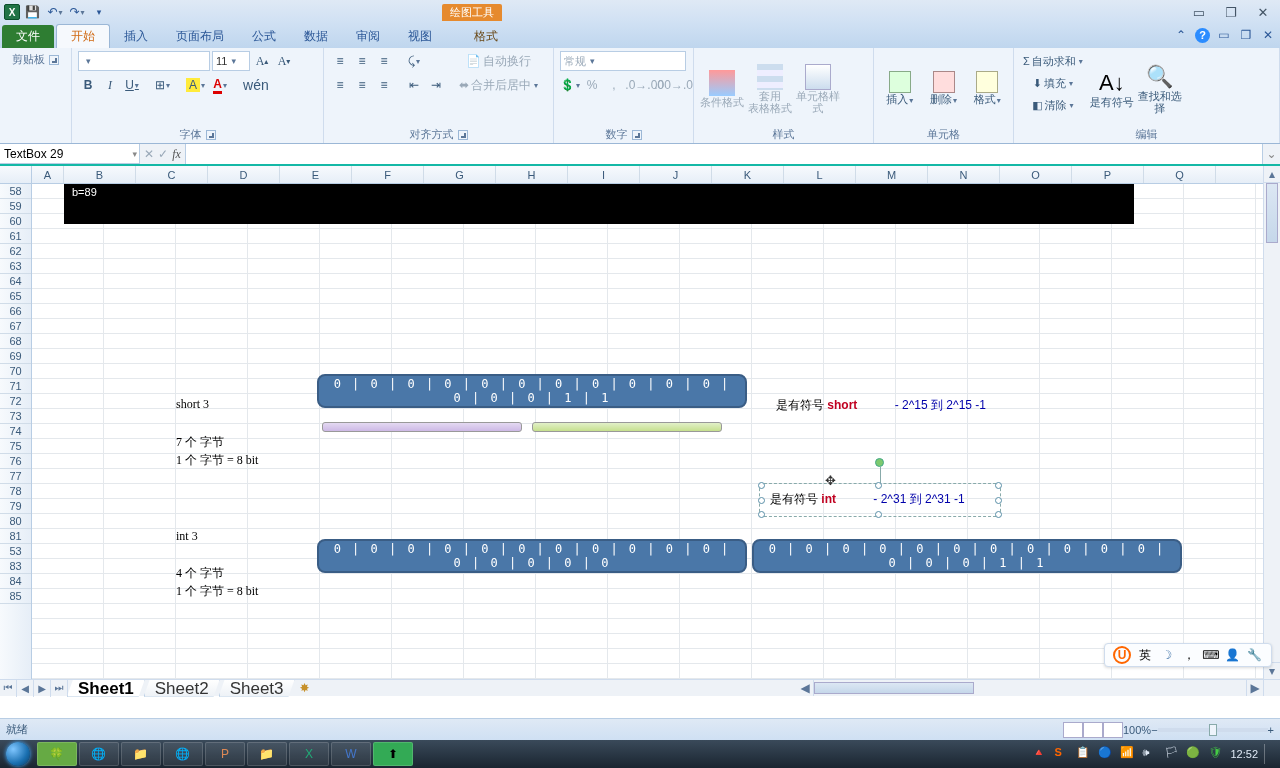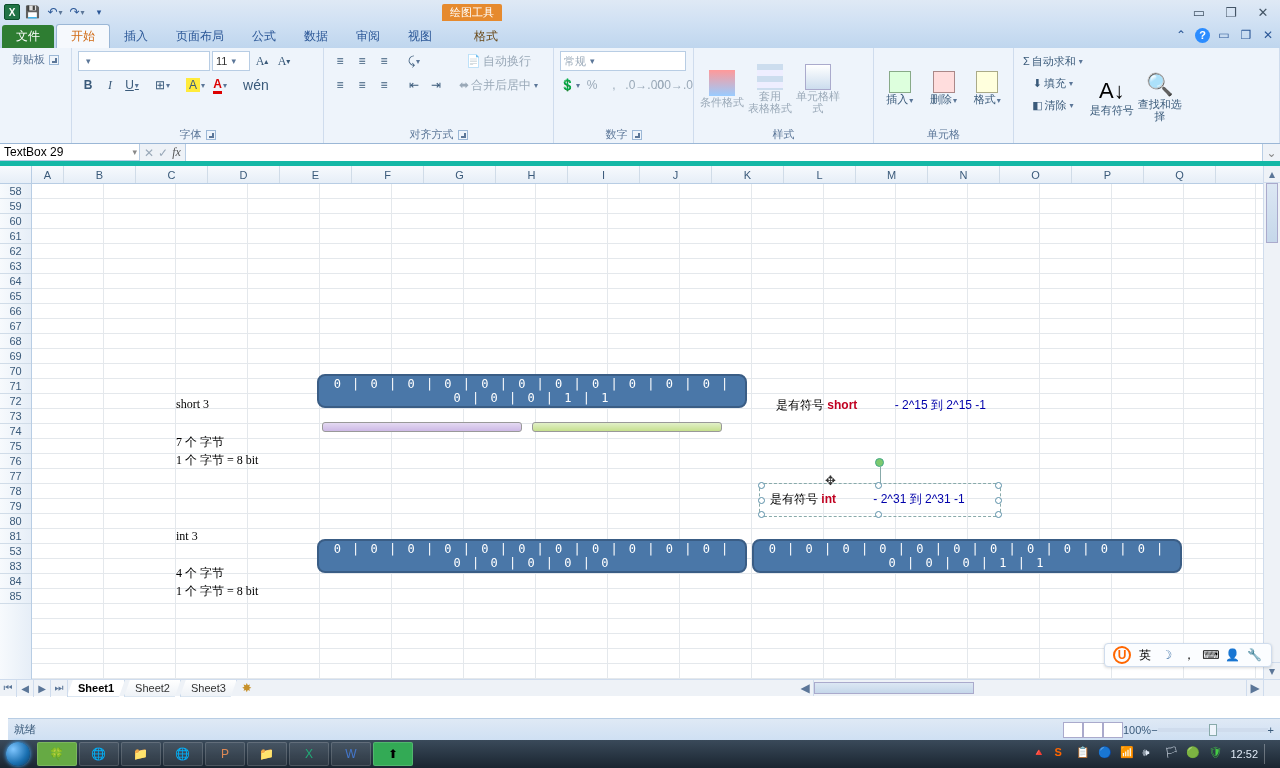--- a/index.html
+++ b/index.html
@@ -47,21 +47,21 @@
 .ic-paste{width:28px;height:34px;background:linear-gradient(#f7d89a,#e8b95e);border:1px solid #c69a4a;border-radius:3px;position:relative;}
 .ic-paste::before{content:"";position:absolute;top:-4px;left:6px;width:14px;height:6px;background:#bbb;border:1px solid #888;border-radius:2px;}
 .ic-paste::after{content:"";position:absolute;bottom:2px;right:2px;width:14px;height:18px;background:#fff;border:1px solid #aaa;}
 .ic-cut::before{content:"✂";}
 .ic-copy::before{content:"⧉";}
 .ic-brush::before{content:"🖌";font-size:11px;}
 .underline{text-decoration:underline;}
 .dd-tiny{font-size:8px;color:#5b7698;margin-left:1px;}
 
 
-.fbar { height:22px; border-bottom:5px solid #14b8a6; display:flex; align-items:stretch; background:#eef2f7;}
+.fbar { height:22px; border-bottom:2px solid #14b8a6; display:flex; align-items:stretch; background:#eef2f7;}
 .namebox { width:140px; border:1px solid #b8cde4; border-top:none; border-left:none; background:#fff; display:flex; align-items:center; padding:0 4px; font-size:12px; color:#000; position:relative;}
 .namebox .dd{position:absolute;right:2px;font-size:9px;color:#888;}
 .fx-btns { display:flex; align-items:center; padding:0 4px; gap:4px; color:#888; border-right:1px solid #b8cde4;}
 .fx-btns .fx{font-style:italic;font-family:serif;color:#555;}
 .fbar-input { flex:1; background:#fff; border:none; padding:0 4px; font-size:12px;}
 .fbar-expand { width:18px; display:flex;align-items:center;justify-content:center;border-left:1px solid #b8cde4;color:#888;}
 
 
 .sheet-area { position:relative; height:530px; background:#fff; }
 .col-headers { position:absolute; top:0; left:0; right:17px; height:18px; display:flex; background:linear-gradient(#f7fafd,#e6eef7); border-bottom:1px solid #b8cde4;}
@@ -79,21 +79,21 @@
 .hscroll { position:absolute; bottom:0; right:17px; height:17px; width:466px; background:#eef2f7; border-top:1px solid #cfdced; display:flex;}
 .hscroll .btn{width:17px;display:flex;align-items:center;justify-content:center;color:#5b7698;border-right:1px solid #cfdced;}
 .hscroll .track{flex:1;position:relative;}
 .hscroll .thumb{position:absolute;left:0;top:2px;bottom:2px;width:160px;background:linear-gradient(#dce7f3,#c5d7ea);border:1px solid #aac;}
 .hscroll-corner{position:absolute;right:0;bottom:0;width:17px;height:17px;background:#eef2f7;border-left:1px solid #cfdced;border-top:1px solid #cfdced;}
 
 
 .sheet-tabs { position:absolute; bottom:0; left:0; height:17px; right:483px; background:#eef2f7; border-top:1px solid #cfdced; display:flex; align-items:center;}
 .st-nav { display:flex; }
 .st-nav .nbtn{width:17px;height:17px;display:flex;align-items:center;justify-content:center;color:#5b7698;border-right:1px solid #cfdced;font-size:10px;}
-.st-tab { padding:0 10px; height:17px; line-height:17px; font-size:11px; color:#333; background:linear-gradient(#fff,#eef2f7); border:1px solid #b8cde4; border-top:none; margin-left:-1px; clip-path: polygon(6px 0,100% 0,calc(100% - 6px) 100%,0 100%);}
+.st-tab { padding:0 10px; height:17px; line-height:17px; font-size:17px; color:#333; background:linear-gradient(#fff,#eef2f7); border:1px solid #b8cde4; border-top:none; margin-left:-1px; clip-path: polygon(6px 0,100% 0,calc(100% - 6px) 100%,0 100%);}
 .st-tab.active{background:#fff;font-weight:bold;color:#000;}
 .st-new{width:20px;height:17px;display:flex;align-items:center;justify-content:center;color:#c7912a;}
 
 
 .shape { position:absolute; }
 .black-box { background:#000; color:#fff; font-size:11px; padding:2px 8px; font-family:Consolas,monospace;}
 .bit-box { background:#4a77a8; border:2px solid #3a5d85; border-radius:8px; color:#fff; font-family:Consolas,monospace; font-size:12px; letter-spacing:2px; display:flex; align-items:center; padding:0 12px; text-align:center; justify-content:center;}
 .byte-bar { height:10px; border-radius:3px; border:1px solid #999;}
 .byte-purple { background:linear-gradient(#e4d9f2,#cdb9e6);}
 .byte-green { background:linear-gradient(#e2f0c8,#c6e08e);}
@@ -103,21 +103,21 @@
 .sel-box { position:absolute; border:1px solid #8aa; }
 .sel-handle { position:absolute; width:7px; height:7px; background:#fff; border:1px solid #5a8fa8; border-radius:50%;}
 .sel-rot { position:absolute; width:9px;height:9px; background:#7dc96f; border:1px solid #4a8; border-radius:50%;}
 .cursor-move{position:absolute;font-size:13px;color:#333;}
 
 
 .ime-bar { position:absolute; right:8px; top:477px; height:24px; background:#fbfdff; border:1px solid #cfdced; border-radius:4px; display:flex; align-items:center; gap:6px; padding:0 8px; box-shadow:0 1px 3px rgba(0,0,0,.15);}
 .ime-ic{width:16px;height:16px;display:flex;align-items:center;justify-content:center;font-size:12px;}
 
 
-.statusbar { position:absolute; bottom:28px; left:8px; right:0; height:22px; background:linear-gradient(#dfe9f5,#cfe0f3); border-top:1px solid #b8cde4; display:flex; align-items:center; padding:0 6px; font-size:11px; color:#3a5a7a;}
+.statusbar { position:absolute; bottom:28px; left:0; right:0; height:22px; background:linear-gradient(#dfe9f5,#cfe0f3); border-top:1px solid #b8cde4; display:flex; align-items:center; padding:0 6px; font-size:11px; color:#3a5a7a;}
 .sb-right{margin-left:auto;display:flex;align-items:center;}
 .view-btn{width:20px;height:16px;border:1px solid #aac;background:#fff;}
 .zoom-slider{width:110px;height:4px;background:#cfdced;position:relative;}
 .zoom-slider .th{position:absolute;left:50%;top:-4px;width:8px;height:12px;background:#eef4fb;border:1px solid #8aa;transform:translateX(-50%);}
 
 
 .taskbar { position:absolute; bottom:0; left:0; right:0; height:28px; background:linear-gradient(#3a4a5a,#1a2530); display:flex; align-items:center;}
 .start-orb{width:36px;height:28px;display:flex;align-items:center;justify-content:center;}
 .orb{width:24px;height:24px;border-radius:50%;background:radial-gradient(circle at 30% 30%,#7fc6ff,#1a6fb0 60%,#0a3a60);box-shadow:0 0 4px #4af;}
 .tb-app{width:40px;height:24px;margin:0 1px;border:1px solid rgba(255,255,255,.15);background:rgba(255,255,255,.08);display:flex;align-items:center;justify-content:center;border-radius:2px;}
@@ -319,20 +319,23 @@
       </div>
       <div class="bigbtn">
           <div style="font-size:22px;">A↓</div>
           <div class="lbl">是有符号</div>
         </div>
       <div class="bigbtn">
           <div style="font-size:22px;">🔍</div>
           <div class="lbl">查找和选择</div>
         </div>
     </div>
+    <div class="rgroup-label">
+        <span>编辑</span>
+      </div>
   </div>
 </div>
 
 <div class="fbar">
   <div class="namebox">
       <span>TextBox 29</span>
       <span class="dd">▾</span>
     </div>
   <div class="fx-btns">
     <span class="disabled">✕</span>
@@ -389,20 +392,23 @@
       <div class="rh">79</div>
       <div class="rh">80</div>
       <div class="rh">81</div>
       <div class="rh">53</div>
       <div class="rh">83</div>
       <div class="rh">84</div>
       <div class="rh">85</div>
     </div>
   <div class="grid">
 
+    <div class="shape black-box" style="left:32px; top:0; width:1070px; height:40px;">
+      <span>b=89</span>
+    </div>
 
     <div class="shape cell-text" style="left:144px; top:213px;">short 3</div>
     <div class="shape cell-text" style="left:144px; top:250px;">7 个 字节</div>
     <div class="shape cell-text" style="left:144px; top:268px;">1 个 字节  = 8 bit</div>
 
     <div class="shape bit-box" style="left:285px; top:190px; width:430px; height:34px;">0 | 0   | 0   | 0   |   0 | 0 | 0  | 0   | 0    | 0 | 0  | 0  | 0 | 0  |  1 | 1</div>
 
     <div class="shape byte-bar byte-purple" style="left:290px; top:238px; width:200px;"></div>
     <div class="shape byte-bar byte-green" style="left:500px; top:238px; width:190px;"></div>
 

